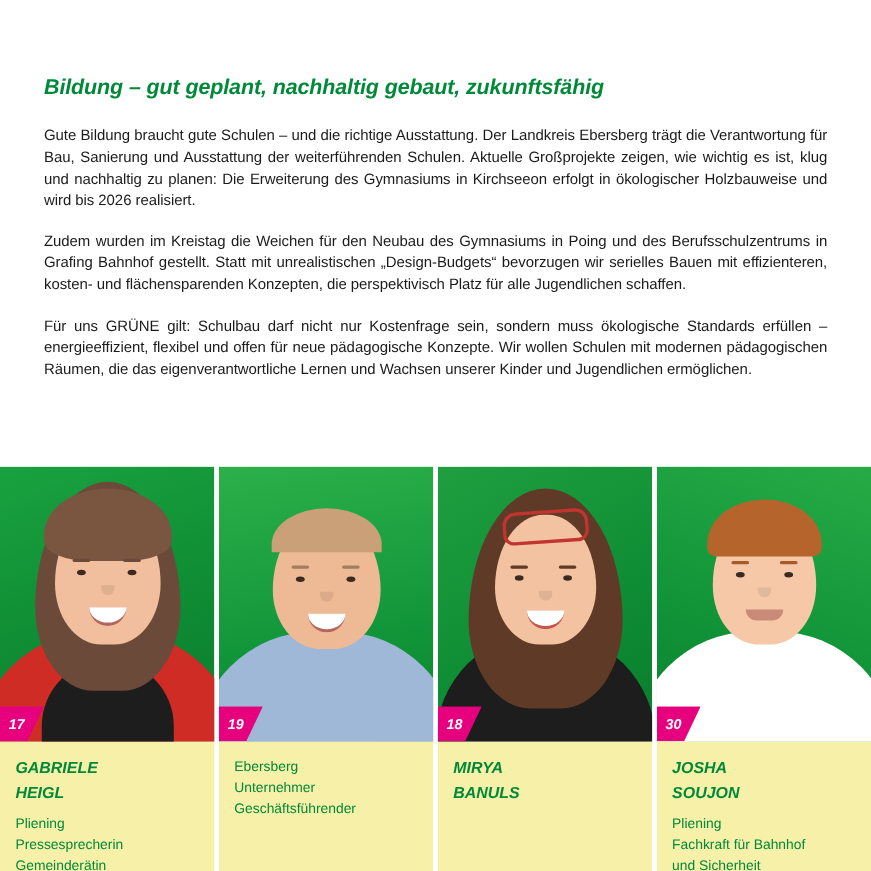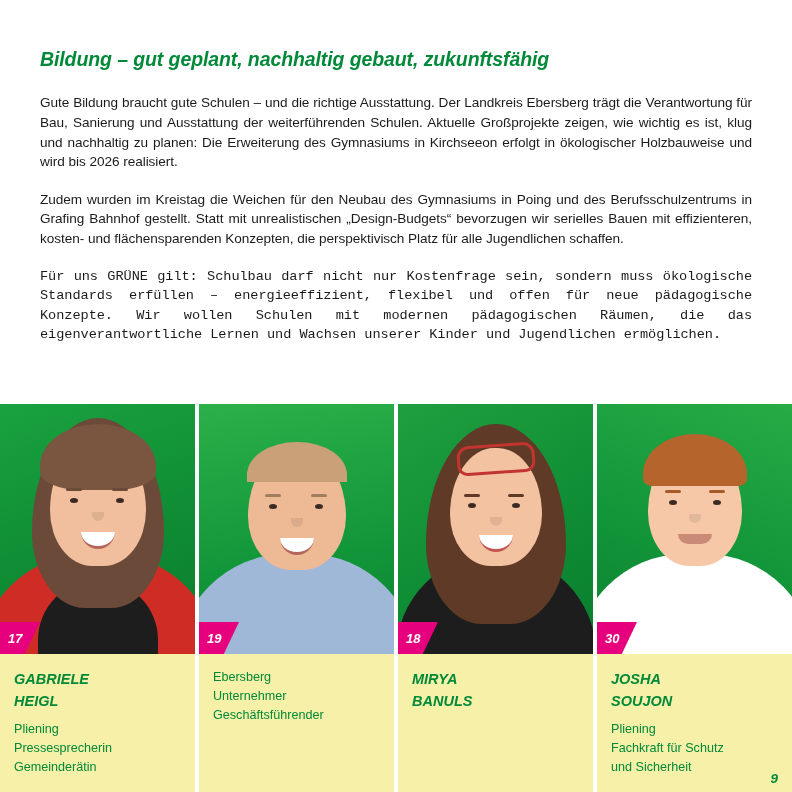--- a/index.html
+++ b/index.html
@@ -17,40 +17,41 @@
   .page {
     position: relative;
     width: 792px;
     height: 792px;
     box-sizing: border-box;
   }
 
   
   .article {
     padding: 48px 40px 0 40px;
+    margin-top: 20px;
   }
   .headline {
     font-size: 19.5px;
     font-weight: bold;
     font-style: italic;
     color: #008939;
     letter-spacing: -0.1px;
     margin: 0 0 22px 0;
     line-height: 1.2;
   }
   .para {
     font-size: 13.6px;
     line-height: 19.6px;
     color: #1b1b1b;
     margin: 0 0 18px 0;
     text-align: justify;
     text-justify: inter-word;
     letter-spacing: -0.05px;
   }
-  .para:last-child { margin-bottom: 0; font-family: Liberation Mono, monospace; }
+  .para:last-child { margin-bottom: 0; }
 
   
   .strip {
     position: absolute;
     left: 0;
     bottom: 0;
     width: 792px;
     height: 388px;
     display: flex;
     gap: 4px;
@@ -328,21 +329,21 @@
           <span>30</span>
         </div>
       </div>
       <div class="info">
         <div class="cand-name">
           <span class="ln">JOSHA</span>
           <span class="ln">SOUJON</span>
         </div>
         <div class="cand-lines">
           <div>Pliening</div>
-          <div>Fachkraft für Schutz</div>
+          <div>Fachkraft für Bahnhof</div>
           <div>und Sicherheit</div>
         </div>
       </div>
     </div>
 
   </div>
 
   <div class="pagenum">9</div>
 </div>
 

